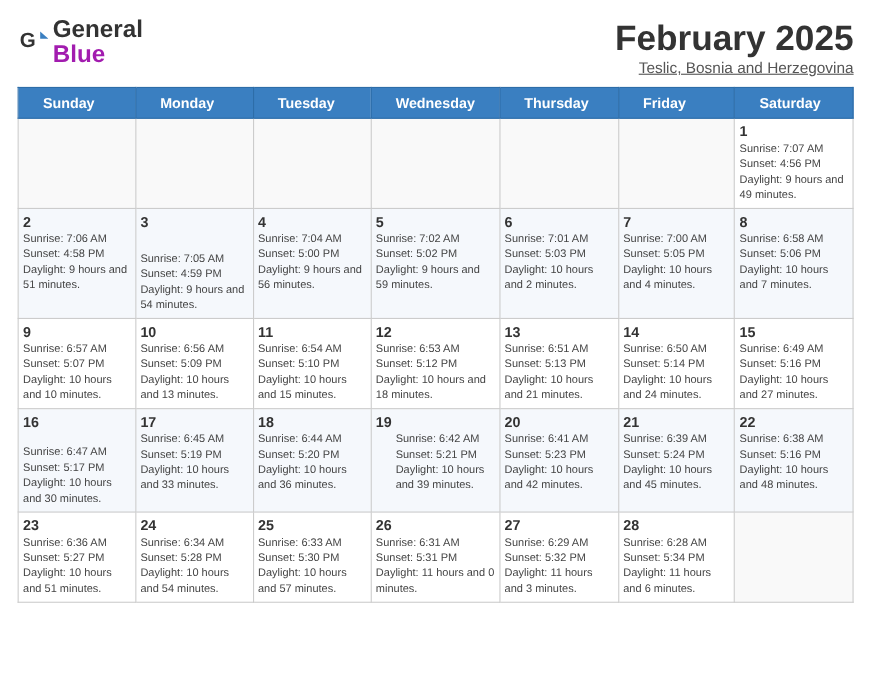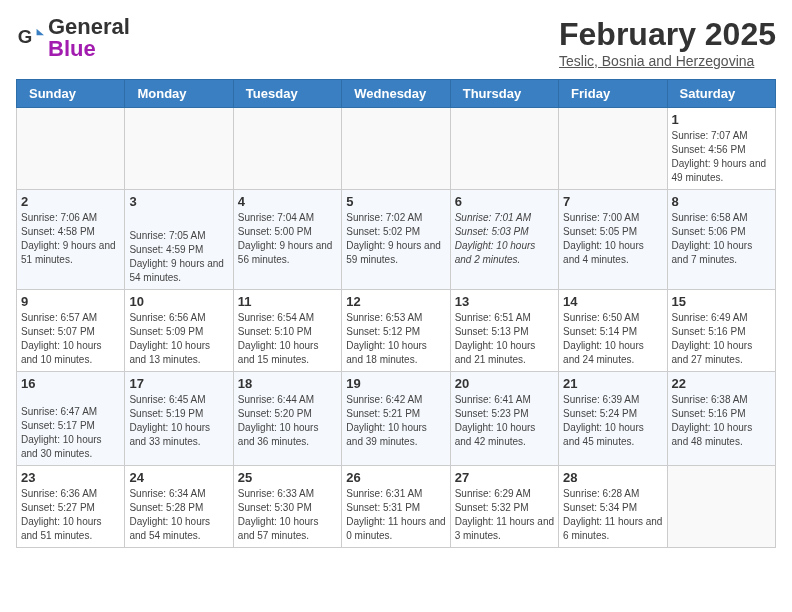--- a/index.html
+++ b/index.html
@@ -28,42 +28,42 @@
       font-weight: bold;
       line-height: 1;
     }
     .logo-general { color: #333; }
     .logo-blue { color: #a21caf; }
     .logo-icon {
       width: 28px;
       height: 28px;
     }
     .title-block {
-      text-align: left;
+      text-align: right;
     }
     .month-year {
       font-size: 32px;
       font-weight: bold;
       color: #333;
     }
     .location {
       font-size: 14px;
       color: #555;
       text-decoration: underline;
     }
     .calendar {
       width: 100%;
       border-collapse: collapse;
       border: 1px solid #ccc;
     }
     .calendar th {
       background-color: #3a7fc1;
       color: #fff;
       font-size: 13px;
-      padding: 6px 12px;
+      padding: 6px 22px;
       text-align: left;
       border: 1px solid #2d6da8;
     }
     .calendar td {
       vertical-align: top;
       border: 1px solid #ccc;
       padding: 4px;
       width: calc(100% / 7);
       min-height: 80px;
       font-size: 10.5px;
@@ -155,21 +155,21 @@
 Daylight: 9 hours and 56 minutes.</div>
         </td>
         <td>
           <span class="day-num">5</span>
           <div class="day-info" style="white-space: pre-line;">Sunrise: 7:02 AM
 Sunset: 5:02 PM
 Daylight: 9 hours and 59 minutes.</div>
         </td>
         <td>
           <span class="day-num">6</span>
-          <div class="day-info" style="white-space: pre-line; font-style: italic;">Sunrise: 7:01 AM
+          <div class="day-info" style="white-space: pre-line;">Sunrise: 7:01 AM
 Sunset: 5:03 PM
 Daylight: 10 hours and 2 minutes.</div>
         </td>
         <td>
           <span class="day-num">7</span>
           <div class="day-info" style="white-space: pre-line;">Sunrise: 7:00 AM
 Sunset: 5:05 PM
 Daylight: 10 hours and 4 minutes.</div>
         </td>
         <td>
@@ -237,21 +237,21 @@
 Daylight: 10 hours and 33 minutes.</div>
         </td>
         <td>
           <span class="day-num">18</span>
           <div class="day-info" style="white-space: pre-line;">Sunrise: 6:44 AM
 Sunset: 5:20 PM
 Daylight: 10 hours and 36 minutes.</div>
         </td>
         <td>
           <span class="day-num">19</span>
-          <div class="day-info" style="white-space: pre-line;">Sunrise: 6:42 AM
+          <div class="day-info" style="white-space: pre-line; margin-left: 18px;">Sunrise: 6:42 AM
 Sunset: 5:21 PM
 Daylight: 10 hours and 39 minutes.</div>
         </td>
         <td>
           <span class="day-num">20</span>
           <div class="day-info" style="white-space: pre-line;">Sunrise: 6:41 AM
 Sunset: 5:23 PM
 Daylight: 10 hours and 42 minutes.</div>
         </td>
         <td>

